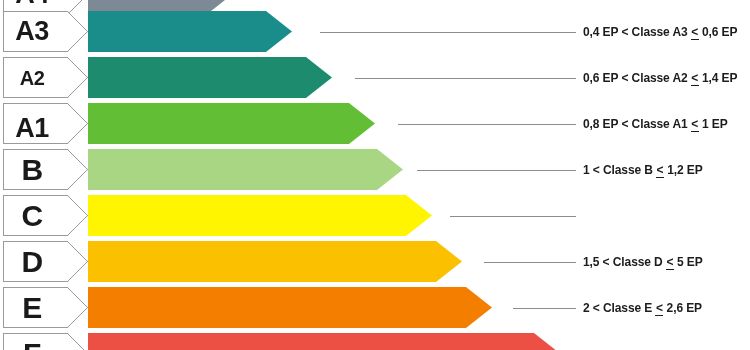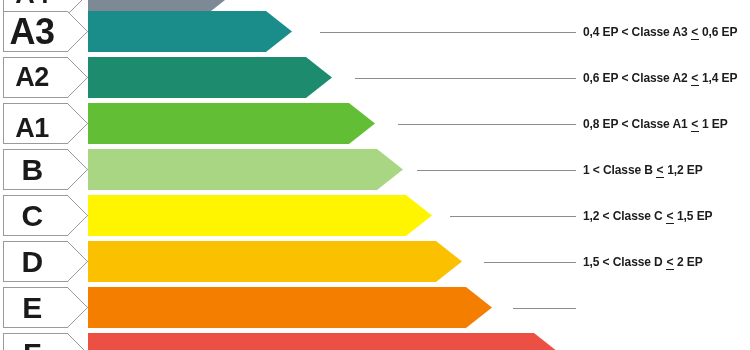--- a/index.html
+++ b/index.html
@@ -120,33 +120,33 @@
       <div class="plaque-letter" style="height: 41px; font-size: 27px;">A4</div>
     </div>
     <div class="row" style="top: 11px; height: 41px;">
       <div class="bar" style="left: 88px; width: 204px; height: 41px; background: rgb(26, 141, 138); clip-path: polygon(0px 0px, 87.255% 0px, 100% 50%, 87.255% 100%, 0px 100%);"></div>
       <div class="plaque" style="height: 41px;"></div>
       <div class="plaque-edge" style="height: 41px;">
         <svg viewBox="0 0 85 41" preserveAspectRatio="none">
           <polygon points="0.5,0.5 64.5,0.5 84.5,20.5 64.5,40.5 0.5,40.5" fill="none" stroke="#9a9a9a" stroke-width="1"></polygon>
         </svg>
       </div>
-      <div class="plaque-letter" style="height: 41px; font-size: 36px;">A3</div>
+      <div class="plaque-letter" style="height: 41px; font-size: 27px;">A3</div>
       <div class="leader" style="left: 320px; width: 256px; top: 21px;"></div>
       <div class="caption" style="left: 583px; top: 15px;"><span>0,4 EP &lt; Classe A3 </span><span class="le">&lt;</span><span> 0,6 EP</span></div>
     </div>
     <div class="row" style="top: 57px; height: 41px;">
       <div class="bar" style="left: 88px; width: 244px; height: 41px; background: rgb(29, 140, 110); clip-path: polygon(0px 0px, 89.344% 0px, 100% 50%, 89.344% 100%, 0px 100%);"></div>
       <div class="plaque" style="height: 41px;"></div>
       <div class="plaque-edge" style="height: 41px;">
         <svg viewBox="0 0 85 41" preserveAspectRatio="none">
           <polygon points="0.5,0.5 64.5,0.5 84.5,20.5 64.5,40.5 0.5,40.5" fill="none" stroke="#9a9a9a" stroke-width="1"></polygon>
         </svg>
       </div>
-      <div class="plaque-letter" style="height: 41px; font-size: 27px;">A2</div>
+      <div class="plaque-letter" style="height: 41px; font-size: 20px;">A2</div>
       <div class="leader" style="left: 355px; width: 221px; top: 21px;"></div>
       <div class="caption" style="left: 583px; top: 15px;"><span>0,6 EP &lt; Classe A2 </span><span class="le">&lt;</span><span> 1,4 EP</span></div>
     </div>
     <div class="row" style="top: 103px; height: 41px;">
       <div class="bar" style="left: 88px; width: 287px; height: 41px; background: rgb(98, 190, 52); clip-path: polygon(0px 0px, 90.941% 0px, 100% 50%, 90.941% 100%, 0px 100%);"></div>
       <div class="plaque" style="height: 41px;"></div>
       <div class="plaque-edge" style="height: 41px;">
         <svg viewBox="0 0 85 41" preserveAspectRatio="none">
           <polygon points="0.5,0.5 64.5,0.5 84.5,20.5 64.5,40.5 0.5,40.5" fill="none" stroke="#9a9a9a" stroke-width="1"></polygon>
         </svg>
@@ -170,44 +170,44 @@
     <div class="row" style="top: 195px; height: 41px;">
       <div class="bar" style="left: 88px; width: 344px; height: 41px; background: rgb(255, 245, 0); clip-path: polygon(0px 0px, 92.442% 0px, 100% 50%, 92.442% 100%, 0px 100%);"></div>
       <div class="plaque" style="height: 41px;"></div>
       <div class="plaque-edge" style="height: 41px;">
         <svg viewBox="0 0 85 41" preserveAspectRatio="none">
           <polygon points="0.5,0.5 64.5,0.5 84.5,20.5 64.5,40.5 0.5,40.5" fill="none" stroke="#9a9a9a" stroke-width="1"></polygon>
         </svg>
       </div>
       <div class="plaque-letter" style="height: 41px; font-size: 30px;">C</div>
       <div class="leader" style="left: 450px; width: 126px; top: 21px;"></div>
-      <div class="caption" style="left: 583px; top: 15px;"><span>1,2 &lt; Classe C </span><span class="le">&lt;</span><span> 1,5 EP</span></div>
     </div>
     <div class="row" style="top: 241px; height: 41px;">
       <div class="bar" style="left: 88px; width: 374px; height: 41px; background: rgb(251, 192, 0); clip-path: polygon(0px 0px, 93.048% 0px, 100% 50%, 93.048% 100%, 0px 100%);"></div>
       <div class="plaque" style="height: 41px;"></div>
       <div class="plaque-edge" style="height: 41px;">
         <svg viewBox="0 0 85 41" preserveAspectRatio="none">
           <polygon points="0.5,0.5 64.5,0.5 84.5,20.5 64.5,40.5 0.5,40.5" fill="none" stroke="#9a9a9a" stroke-width="1"></polygon>
         </svg>
       </div>
       <div class="plaque-letter" style="height: 41px; font-size: 30px;">D</div>
       <div class="leader" style="left: 484px; width: 92px; top: 21px;"></div>
-      <div class="caption" style="left: 583px; top: 15px;"><span>1,5 &lt; Classe D </span><span class="le">&lt;</span><span> 2 EP</span></div>
+      <div class="caption" style="left: 583px; top: 15px;"><span>1,5 &lt; Classe D </span><span class="le">&lt;</span><span> 5 EP</span></div>
     </div>
     <div class="row" style="top: 287px; height: 41px;">
       <div class="bar" style="left: 88px; width: 404px; height: 41px; background: rgb(243, 126, 0); clip-path: polygon(0px 0px, 93.564% 0px, 100% 50%, 93.564% 100%, 0px 100%);"></div>
       <div class="plaque" style="height: 41px;"></div>
       <div class="plaque-edge" style="height: 41px;">
         <svg viewBox="0 0 85 41" preserveAspectRatio="none">
           <polygon points="0.5,0.5 64.5,0.5 84.5,20.5 64.5,40.5 0.5,40.5" fill="none" stroke="#9a9a9a" stroke-width="1"></polygon>
         </svg>
       </div>
       <div class="plaque-letter" style="height: 41px; font-size: 30px;">E</div>
       <div class="leader" style="left: 513px; width: 63px; top: 21px;"></div>
+      <div class="caption" style="left: 583px; top: 15px;"><span>2 &lt; Classe E </span><span class="le">&lt;</span><span> 2,6 EP</span></div>
     </div>
     <div class="row" style="top: 333px; height: 41px;">
       <div class="bar" style="left: 88px; width: 472px; height: 41px; background: rgb(236, 80, 68); clip-path: polygon(0px 0px, 94.492% 0px, 100% 50%, 94.492% 100%, 0px 100%);"></div>
       <div class="plaque" style="height: 41px;"></div>
       <div class="plaque-edge" style="height: 41px;">
         <svg viewBox="0 0 85 41" preserveAspectRatio="none">
           <polygon points="0.5,0.5 64.5,0.5 84.5,20.5 64.5,40.5 0.5,40.5" fill="none" stroke="#9a9a9a" stroke-width="1"></polygon>
         </svg>
       </div>
       <div class="plaque-letter" style="height: 41px; font-size: 30px;">F</div>

